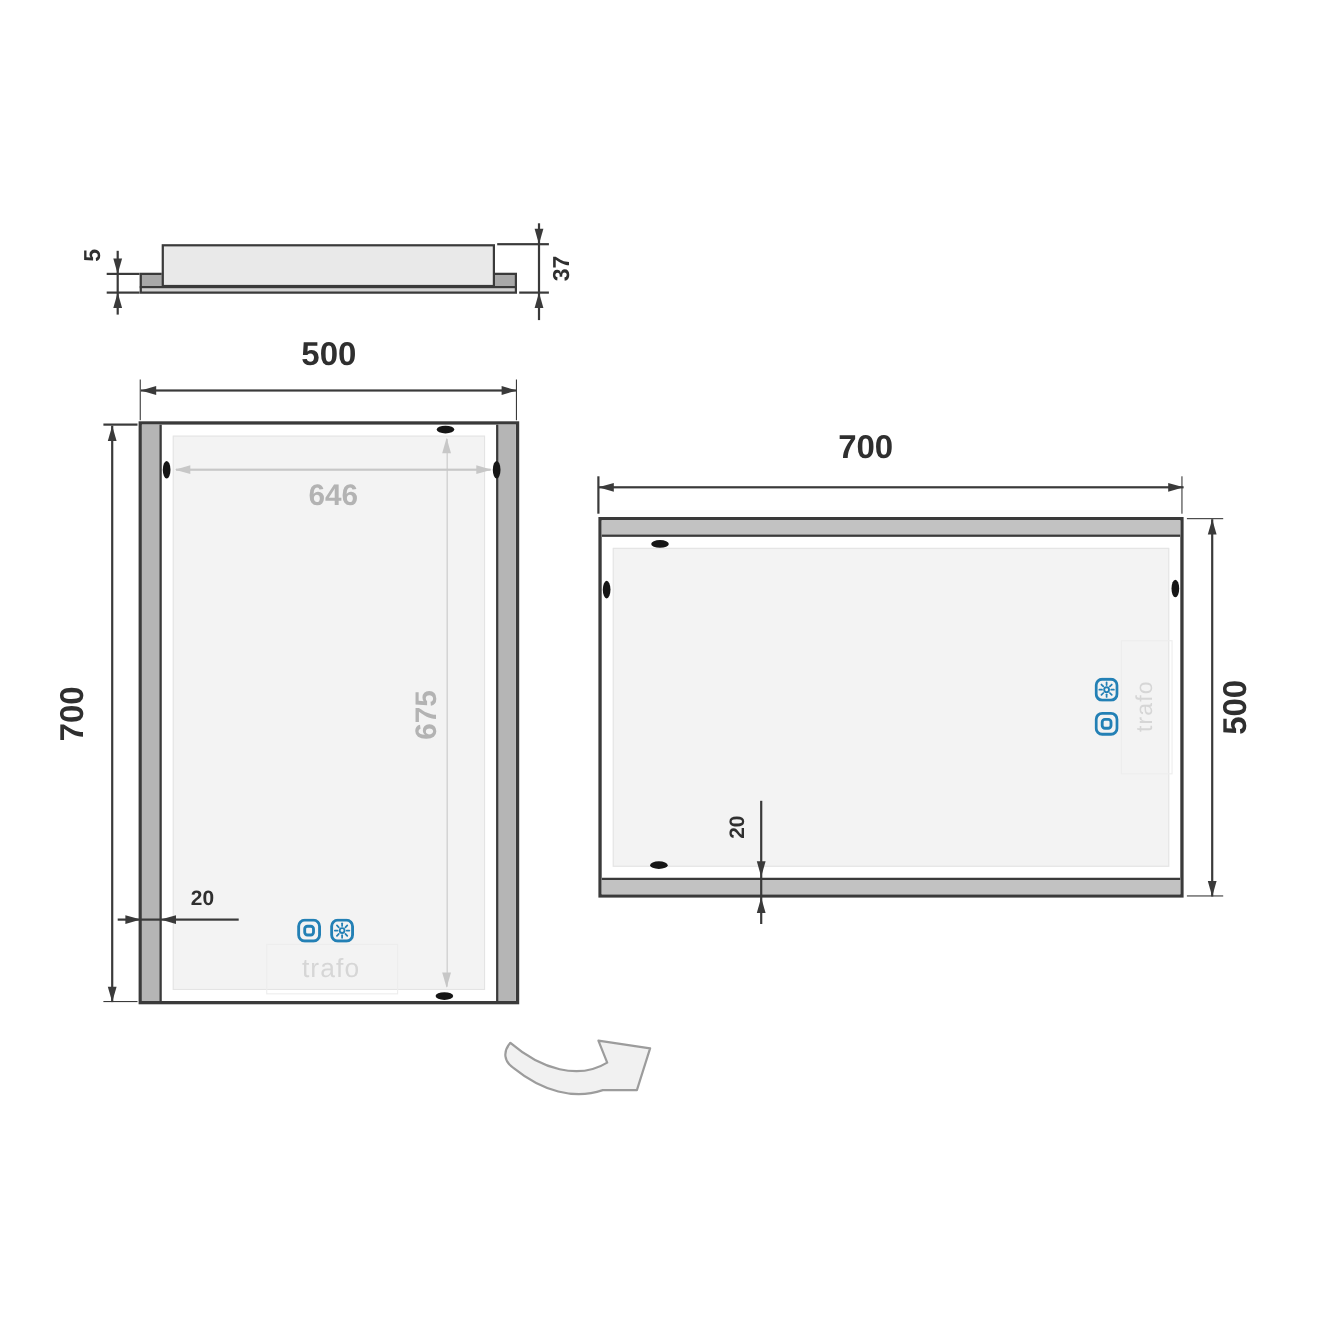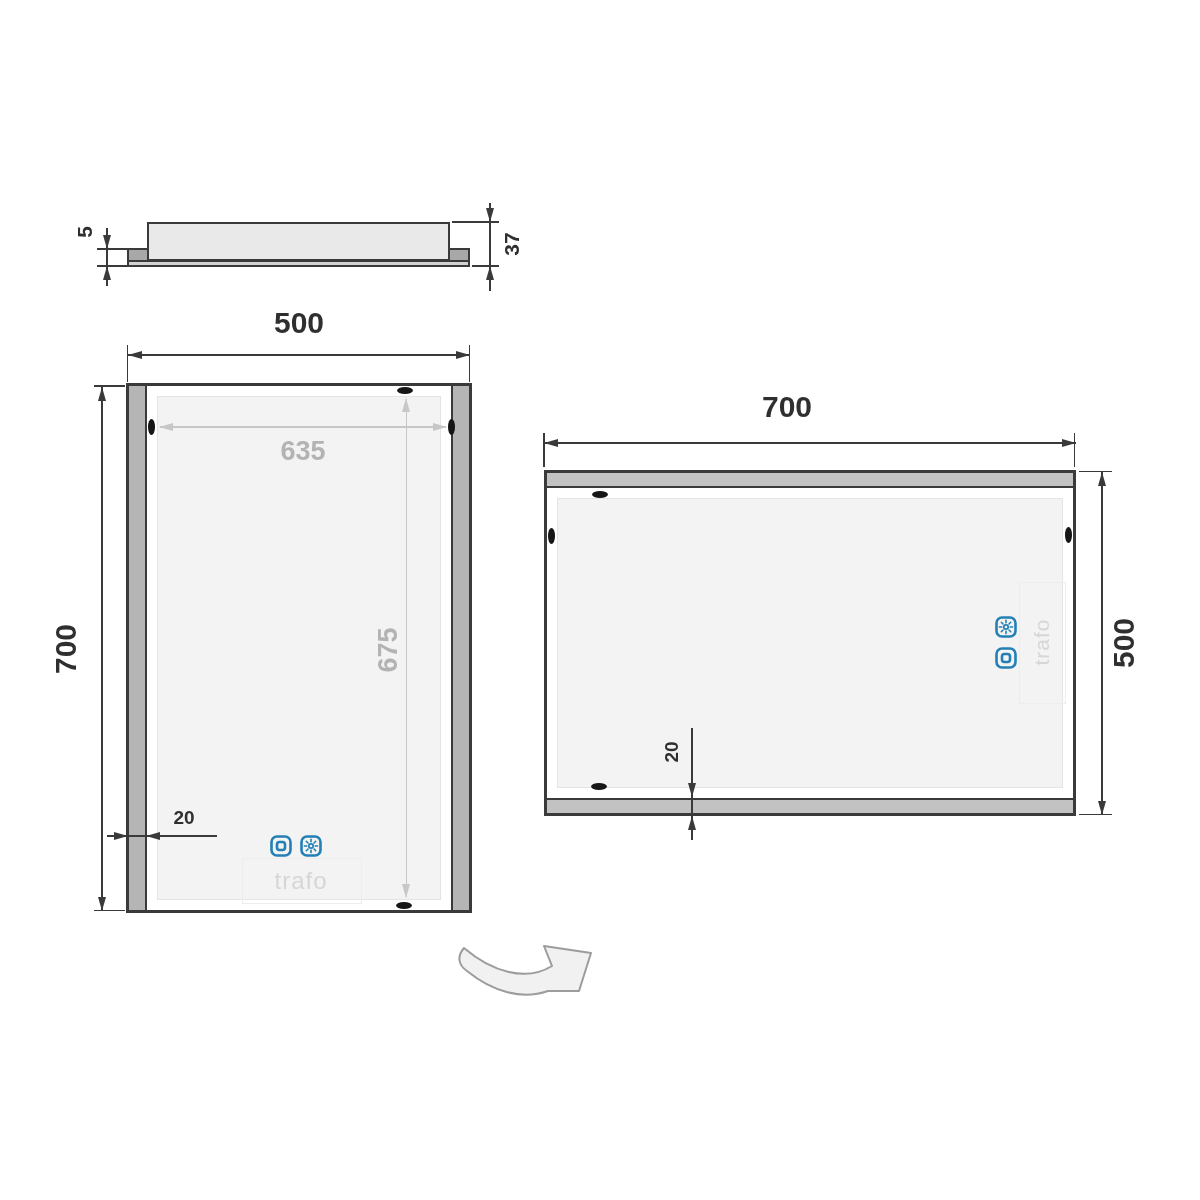--- a/index.html
+++ b/index.html
@@ -64,21 +64,21 @@
   </div>
 
   <div class="mount" style="left:397px;top:387px;width:16px;height:7px;"></div>
   <div class="mount" style="left:396px;top:902px;width:16px;height:7px;"></div>
   <div class="mount" style="left:148px;top:419px;width:7px;height:16px;"></div>
   <div class="mount" style="left:448px;top:419px;width:7px;height:16px;"></div>
 
   <div class="lng" style="left:160px;top:426px;width:286px;height:1.5px;"></div>
   <div class="tri tl g" style="left:159px;top:422.5px;"></div>
   <div class="tri tr g" style="left:433px;top:422.5px;"></div>
-  <div class="lab graytxt" style="left:303px;top:451px;font-size:27px;">635</div>
+  <div class="lab graytxt" style="left:303px;top:451px;font-size:27px;">646</div>
 
   <div class="lng" style="left:405.8px;top:399px;width:1.5px;height:498px;"></div>
   <div class="tri tu g" style="left:402px;top:398px;"></div>
   <div class="tri td g" style="left:402px;top:884px;"></div>
   <div class="lab rot graytxt" style="left:388px;top:650px;font-size:27px;">675</div>
 
   <div class="lab" style="left:299px;top:323px;font-size:30px;">500</div>
   <div class="ln" style="left:128px;top:354.2px;width:342px;height:1.6px;"></div>
   <div class="tri tl" style="left:128px;top:350.5px;"></div>
   <div class="tri tr" style="left:456px;top:350.5px;"></div>

